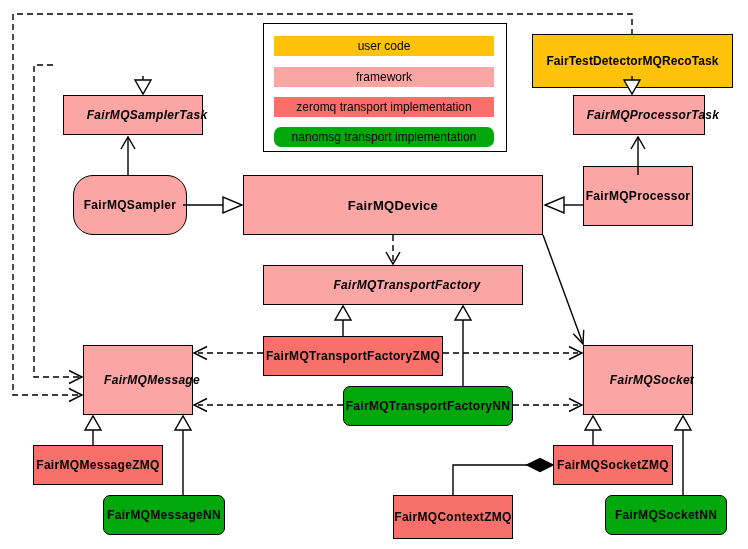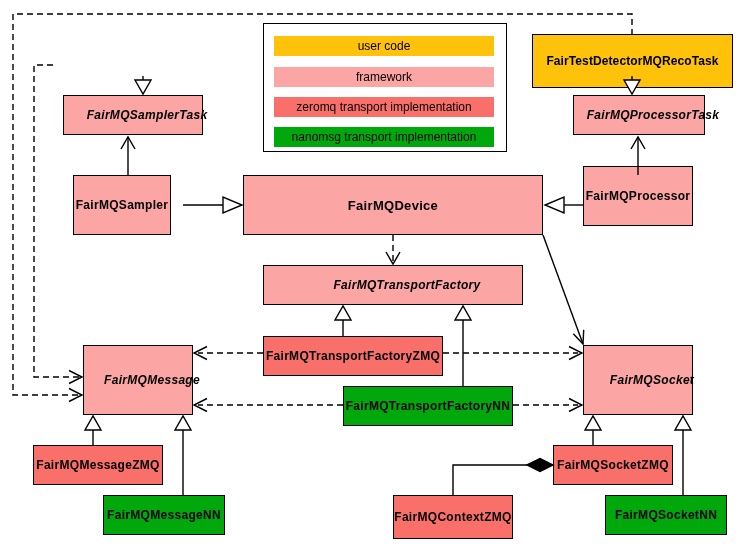--- a/index.html
+++ b/index.html
@@ -10,21 +10,21 @@
   .node{
     position:absolute;display:flex;align-items:center;justify-content:center;
     border:1.4px solid #000;box-sizing:border-box;text-align:center;
     font-size:12px;font-weight:bold;color:#000;letter-spacing:0.3px;white-space:nowrap;
     z-index:1;
   }
   .node.abstract{font-style:italic;padding-left:28px;}
   .fill-user{background:#FFC20A;}
   .fill-framework{background:#fca5a5;}
   .fill-zmq{background:#F9706A;}
-  .fill-nn{background:#00A80B;}
+  .fill-nn{background:#00A80B;border-radius:7px;}
   .legend{
     position:absolute;left:263px;top:23px;width:244px;height:129px;
     border:1.4px solid #000;background:#fff;box-sizing:border-box;z-index:1;
   }
   .legend-bar{
     position:absolute;left:10px;width:220px;height:20px;
     display:flex;align-items:center;justify-content:center;
     font-size:12px;font-weight:normal;color:#000;white-space:nowrap;
   }
   .connectors{position:absolute;left:0;top:0;width:748px;height:549px;z-index:2;pointer-events:none;}
@@ -167,21 +167,21 @@
   </div>
 
   <div class="node abstract fill-framework" style="left:63px;top:95px;width:140px;height:40px;">
     <span>FairMQSamplerTask</span>
   </div>
 
   <div class="node abstract fill-framework" style="left:573px;top:95px;width:132px;height:40px;">
     <span>FairMQProcessorTask</span>
   </div>
 
-  <div class="node fill-framework" style="left:73px;top:175px;width:98px;height:60px;">
+  <div class="node fill-framework" style="left:73px;top:175px;width:114px;height:60px;border-radius:20px;">
     <span>FairMQSampler</span>
   </div>
 
   <div class="node fill-framework" style="left:243px;top:175px;width:300px;height:60px;font-size:13px;">
     <span>FairMQDevice</span>
   </div>
 
   <div class="node fill-framework" style="left:583px;top:166px;width:110px;height:60px;text-align:right;">
     <span>FairMQProcessor</span>
   </div>

